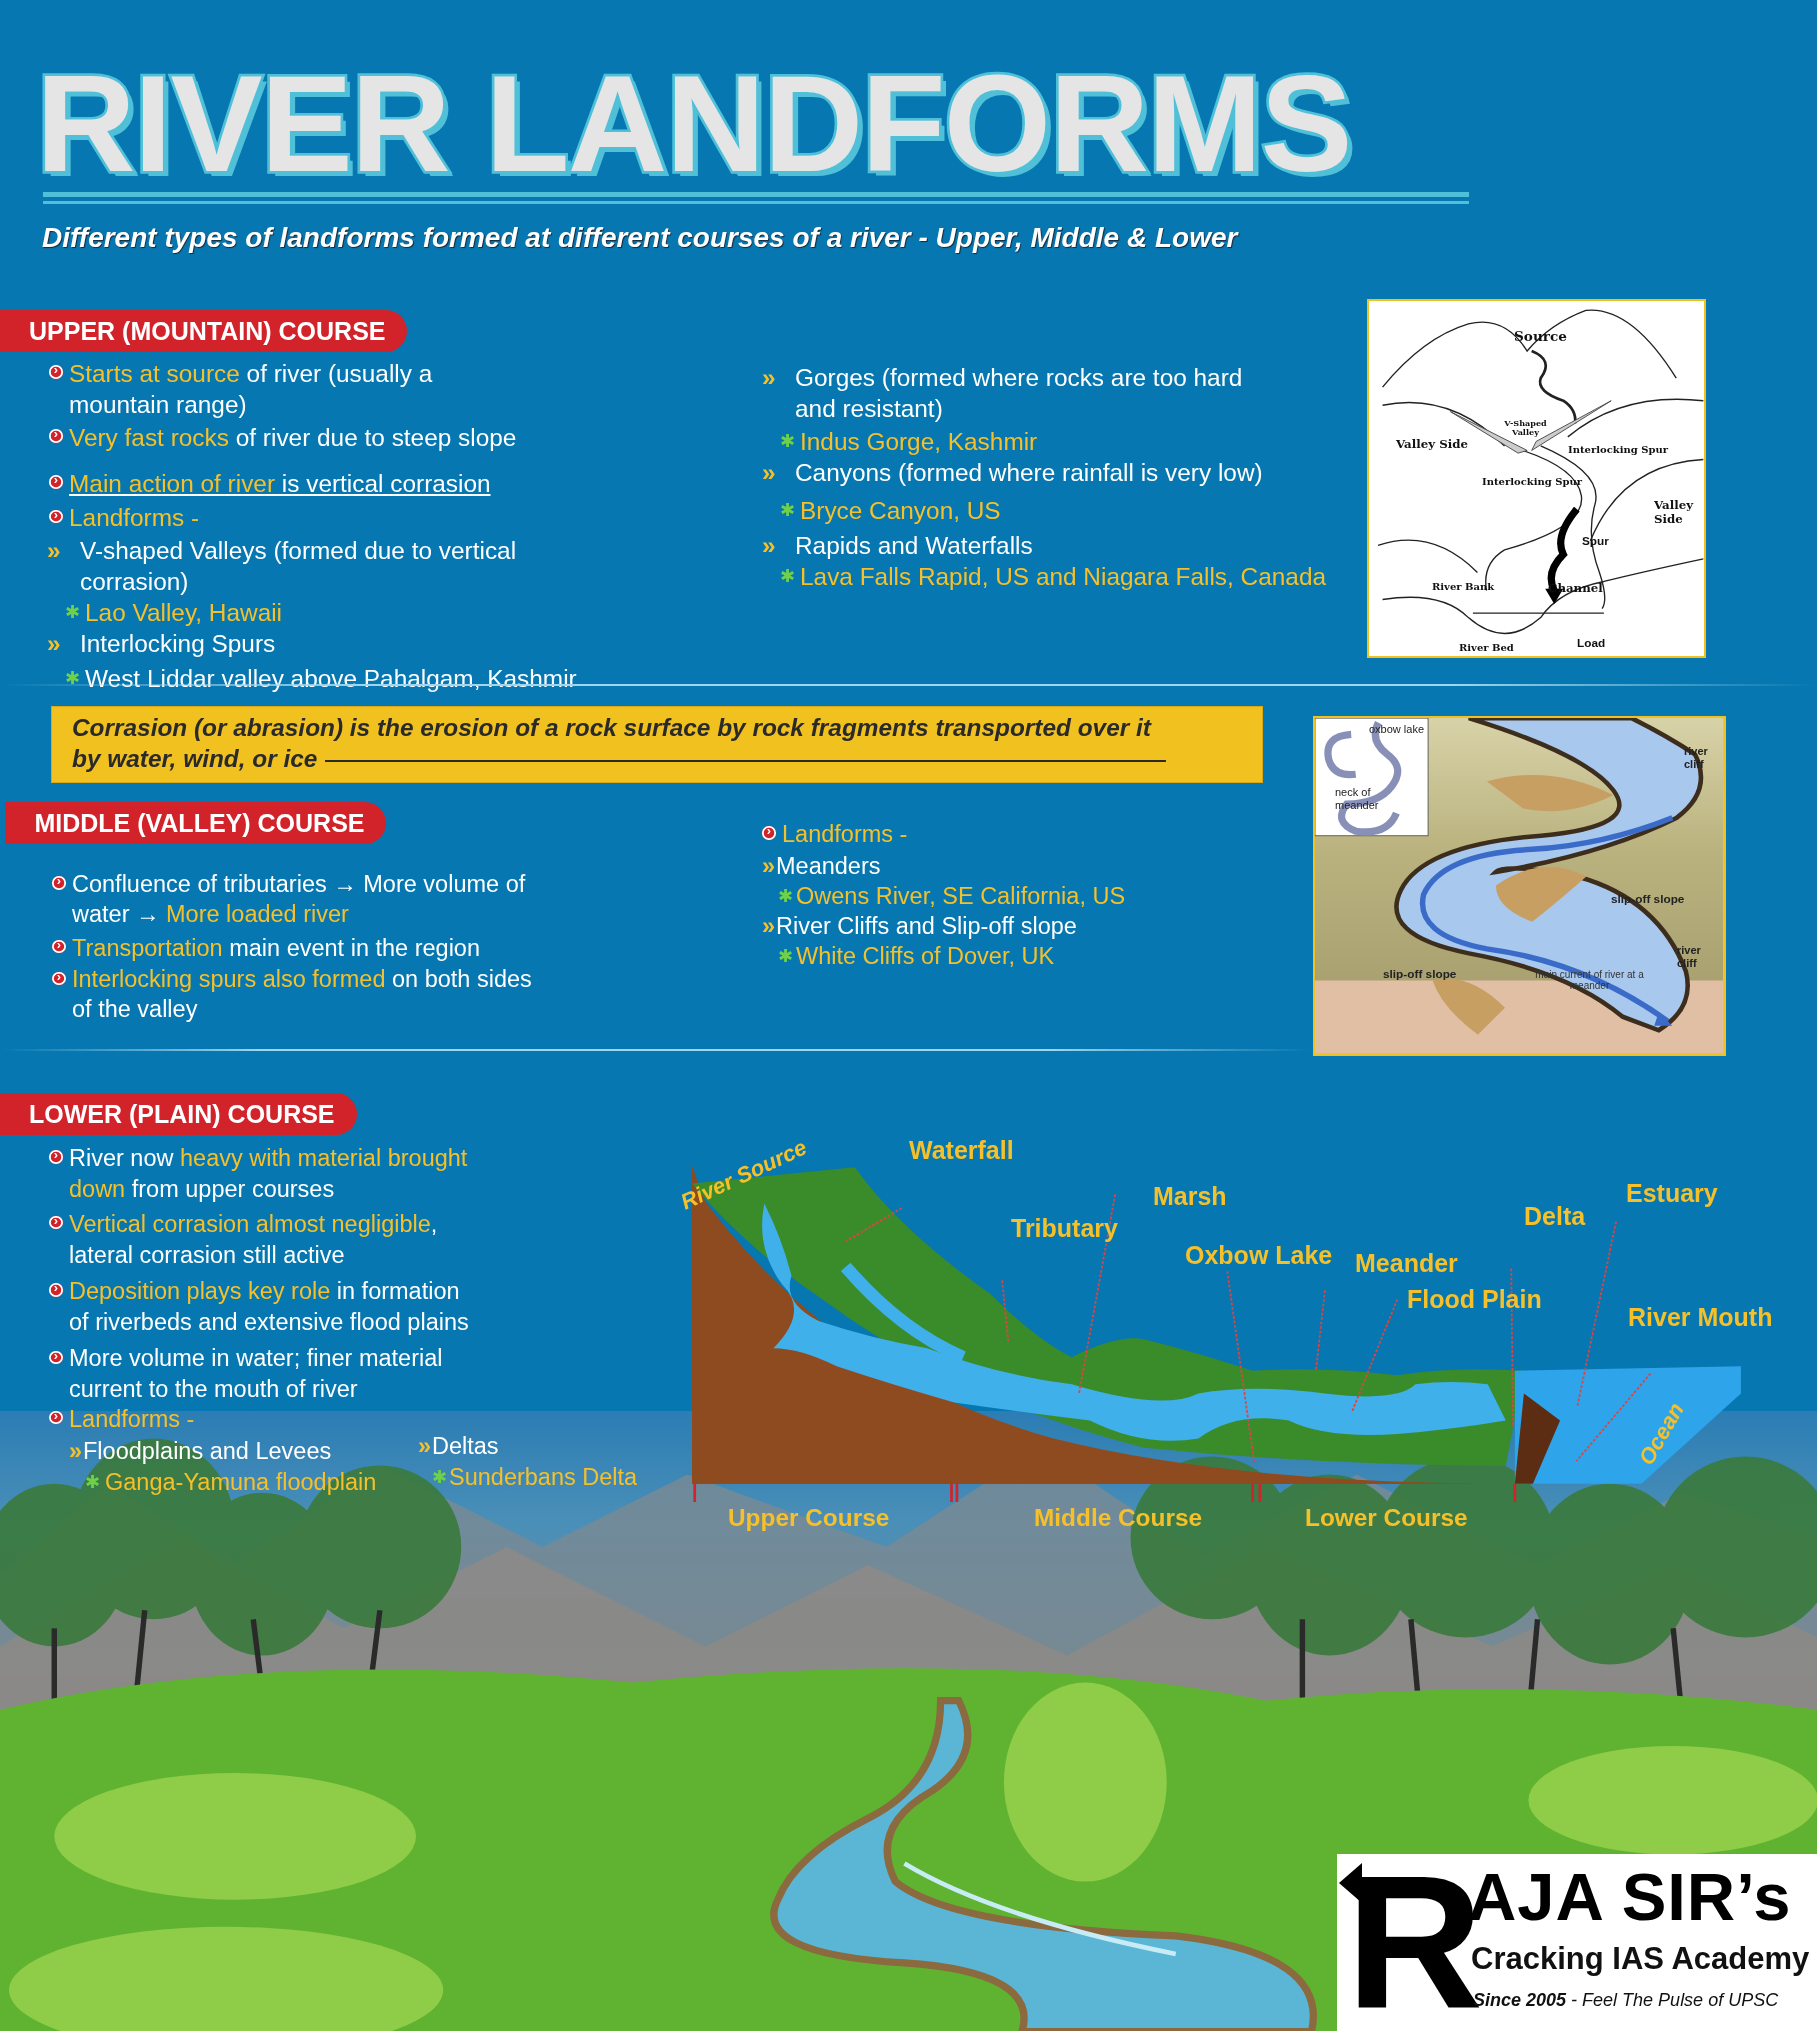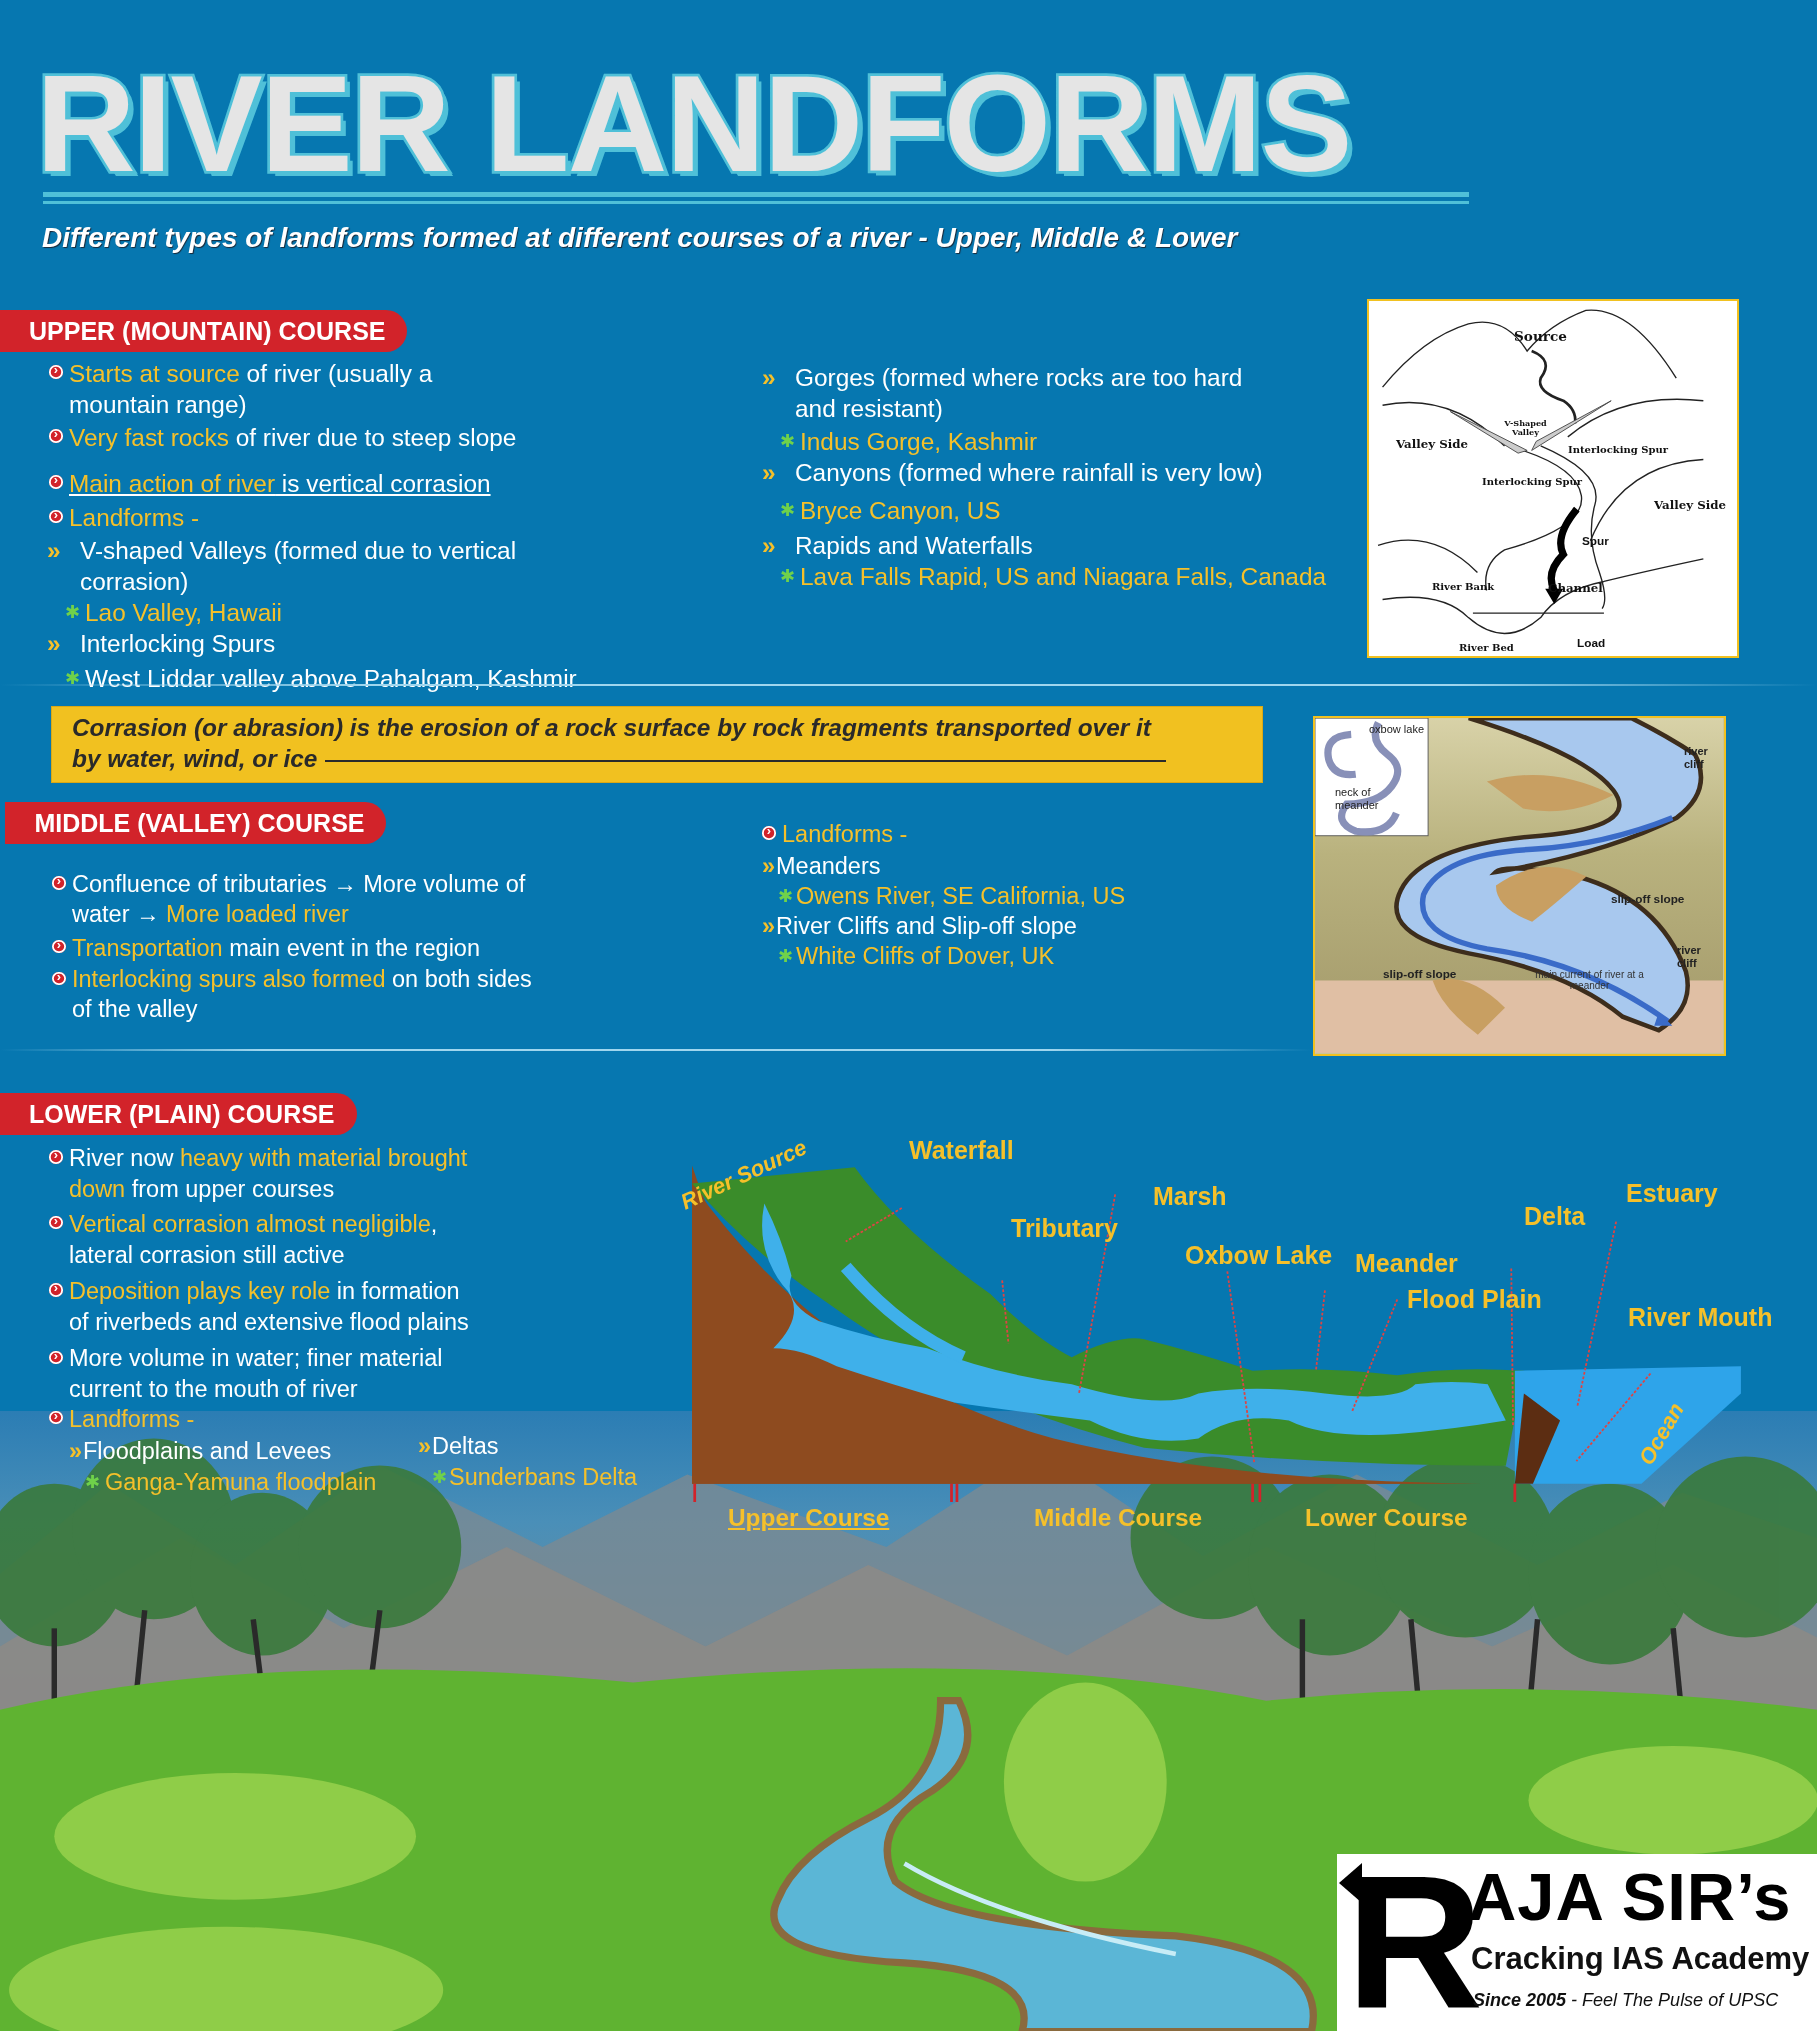--- a/index.html
+++ b/index.html
@@ -145,21 +145,21 @@
   <div class="b2" style="margin-top:3.6px;">
     <span class="ch">»</span>
     <span>Rapids and Waterfalls</span>
   </div>
   <div class="b3">
     <span class="st">✱</span>
     <span>Lava Falls Rapid, US and Niagara Falls, Canada</span>
   </div>
 </div>
 
-<div class="abs img-frame" style="left:1367px; top:299px; width:372px; height:359px;">
+<div class="abs img-frame" style="left:1367px; top:299px; width:339px; height:359px;">
   <svg width="347" height="354" viewBox="0 0 384 391">
     <path d="M15 95 Q60 40 110 25 Q150 15 175 55 Q200 25 240 10 Q290 5 340 85" fill="none" stroke="#222" stroke-width="1.5"></path>
     <path d="M15 115 Q90 100 150 160 M220 150 Q280 100 370 110" fill="none" stroke="#222" stroke-width="1.5"></path>
     <path d="M10 270 Q70 250 120 300 M245 265 Q280 180 370 175" fill="none" stroke="#222" stroke-width="1.5"></path>
     <path d="M15 330 Q80 320 110 350 Q150 385 190 350 Q210 320 260 310 Q300 300 370 285" fill="none" stroke="#222" stroke-width="1.5"></path>
     <path d="M180 55 Q205 65 190 85 Q185 100 215 110 Q230 120 228 135" fill="none" stroke="#222" stroke-width="3"></path>
     <path d="M170 165 Q230 185 235 215 Q240 250 150 275 Q125 290 130 320" fill="none" stroke="#222" stroke-width="1.5"></path>
     <path d="M190 160 Q260 190 250 225 Q240 260 255 300 Q265 330 258 340" fill="none" stroke="#222" stroke-width="1.5"></path>
     <path d="M90 122 L175 165 L165 168 Z" fill="#ccc" stroke="#444"></path>
     <path d="M268 110 L180 165 L185 155 Z" fill="#ccc" stroke="#444"></path>
@@ -371,21 +371,21 @@
   <span class="abs cd-lbl" style="left:217px; top:13.6px;">Waterfall</span>
   <span class="abs cd-lbl" style="left:319px; top:92px;">Tributary</span>
   <span class="abs cd-lbl" style="left:461px; top:60px;">Marsh</span>
   <span class="abs cd-lbl" style="left:493px; top:119px;">Oxbow Lake</span>
   <span class="abs cd-lbl" style="left:663px; top:127px;">Meander</span>
   <span class="abs cd-lbl" style="left:715px; top:163px;">Flood Plain</span>
   <span class="abs cd-lbl" style="left:832px; top:80px;">Delta</span>
   <span class="abs cd-lbl" style="left:934px; top:57px;">Estuary</span>
   <span class="abs cd-lbl" style="left:936px; top:181px;">River Mouth</span>
   <span class="abs cd-lbl" style="left:936px; top:299px; transform:rotate(-60deg); font-style:italic; font-size:22px;">Ocean</span>
-  <span class="abs cd-lbl" style="left:36px; top:382px; font-size:24.4px;text-decoration:underline;">Upper Course</span>
+  <span class="abs cd-lbl" style="left:36px; top:382px; font-size:24.4px;">Upper Course</span>
   <span class="abs cd-lbl" style="left:342px; top:382px; font-size:24.4px;">Middle Course</span>
   <span class="abs cd-lbl" style="left:613px; top:382px; font-size:24.4px;">Lower Course</span>
 </div>
 
 <div class="abs logo">
   <span class="abs" style="left:9px; top:7.2px; font-size:190px; font-weight:900; color:#000; line-height:163px; font-family:'Liberation Sans',sans-serif;">R</span>
   <span class="abs" style="left:1.8px; top:9px; width:0; height:0; border-top:20px solid transparent; border-bottom:20px solid transparent; border-right:23.5px solid #000;"></span>
   <span class="abs" style="left:131px; top:7.2px; font-size:67px; font-weight:900; color:#000; line-height:72px; letter-spacing:0.9px;">AJA SIR’s</span>
   <span class="abs" style="left:134px; top:87px; font-size:31px; font-weight:700; color:#111;">Cracking IAS Academy</span>
   <span class="abs" style="left:136px; top:136px; font-size:18px; font-style:italic; color:#111; white-space:nowrap;"><b>Since 2005</b><span> - Feel The Pulse of UPSC</span></span>

